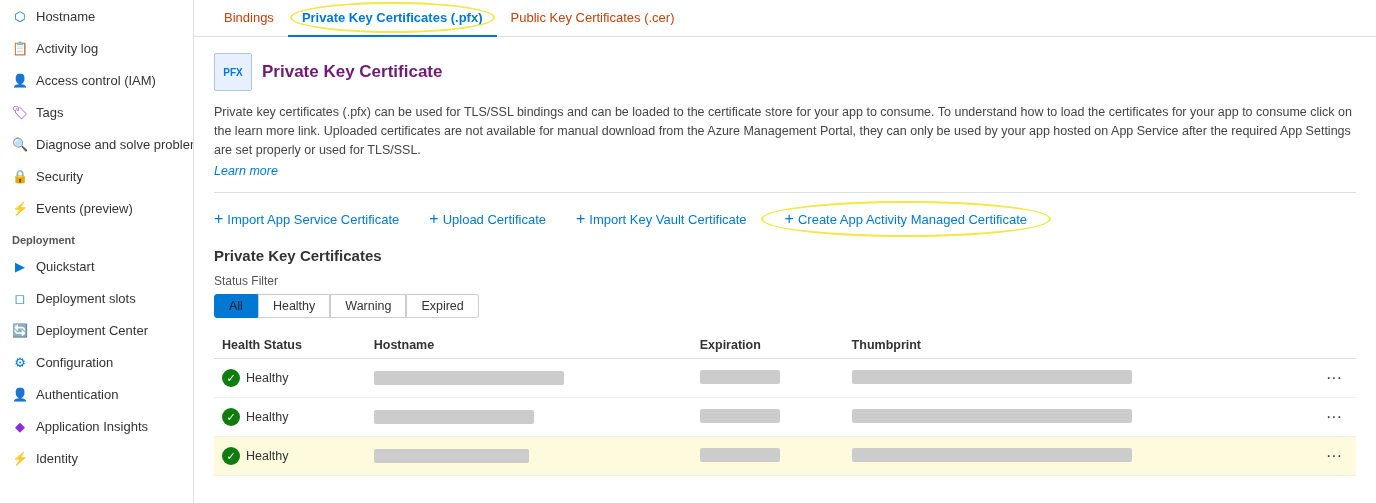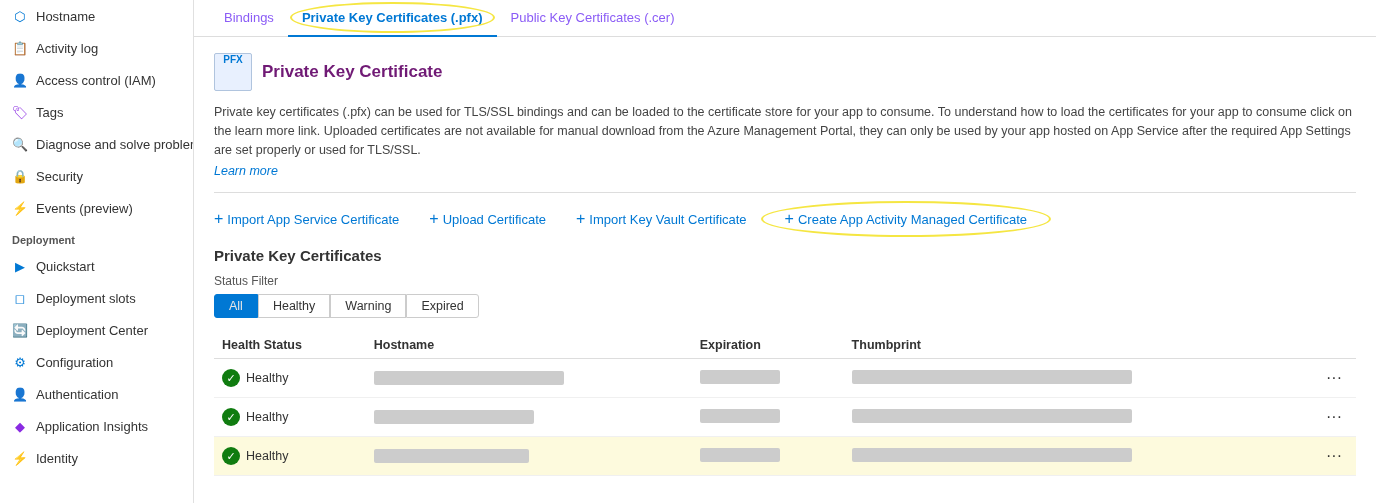--- a/index.html
+++ b/index.html
@@ -71,21 +71,21 @@
       align-items: center;
       border-bottom: 1px solid #ddd;
       padding: 0 16px;
       background: #fff;
       flex-shrink: 0;
     }
     .tab {
       padding: 10px 14px;
       cursor: pointer;
       font-size: 13px;
-      color: #8b5cf6;
+      color: #c2410c;
       border-bottom: 2px solid transparent;
       margin-bottom: -1px;
     }
     .tab.active {
       border-bottom: 2px solid #0078d4;
       color: #0078d4;
       font-weight: 600;
     }
     .tab.highlighted-tab {
       position: relative;
@@ -113,20 +113,21 @@
       gap: 10px;
       margin-bottom: 12px;
     }
     .pfx-icon {
       width: 38px;
       height: 38px;
       background: #e8f0fe;
       border: 1.5px solid #b0c4de;
       border-radius: 2px;
       display: flex;
+      align-items: center;
       justify-content: center;
       font-size: 10px;
       font-weight: 700;
       color: #0078d4;
     }
     .section-title {
       font-size: 17px;
       font-weight: 600;
       color: #701a75;
     }
@@ -213,21 +214,21 @@
       border: 1px solid #ccc;
       cursor: pointer;
       font-size: 12.5px;
       background: #fff;
       color: #333;
     }
     .pill:first-child { border-radius: 3px 0 0 3px; }
     .pill:last-child { border-radius: 0 3px 3px 0; }
     .pill.active {
       background: #0078d4;
-      color: #e5e5e5;
+      color: #0f172a;
       border-color: #0078d4;
     }
 
     
     .cert-table {
       width: 100%;
       border-collapse: collapse;
     }
     .cert-table th {
       text-align: left;

